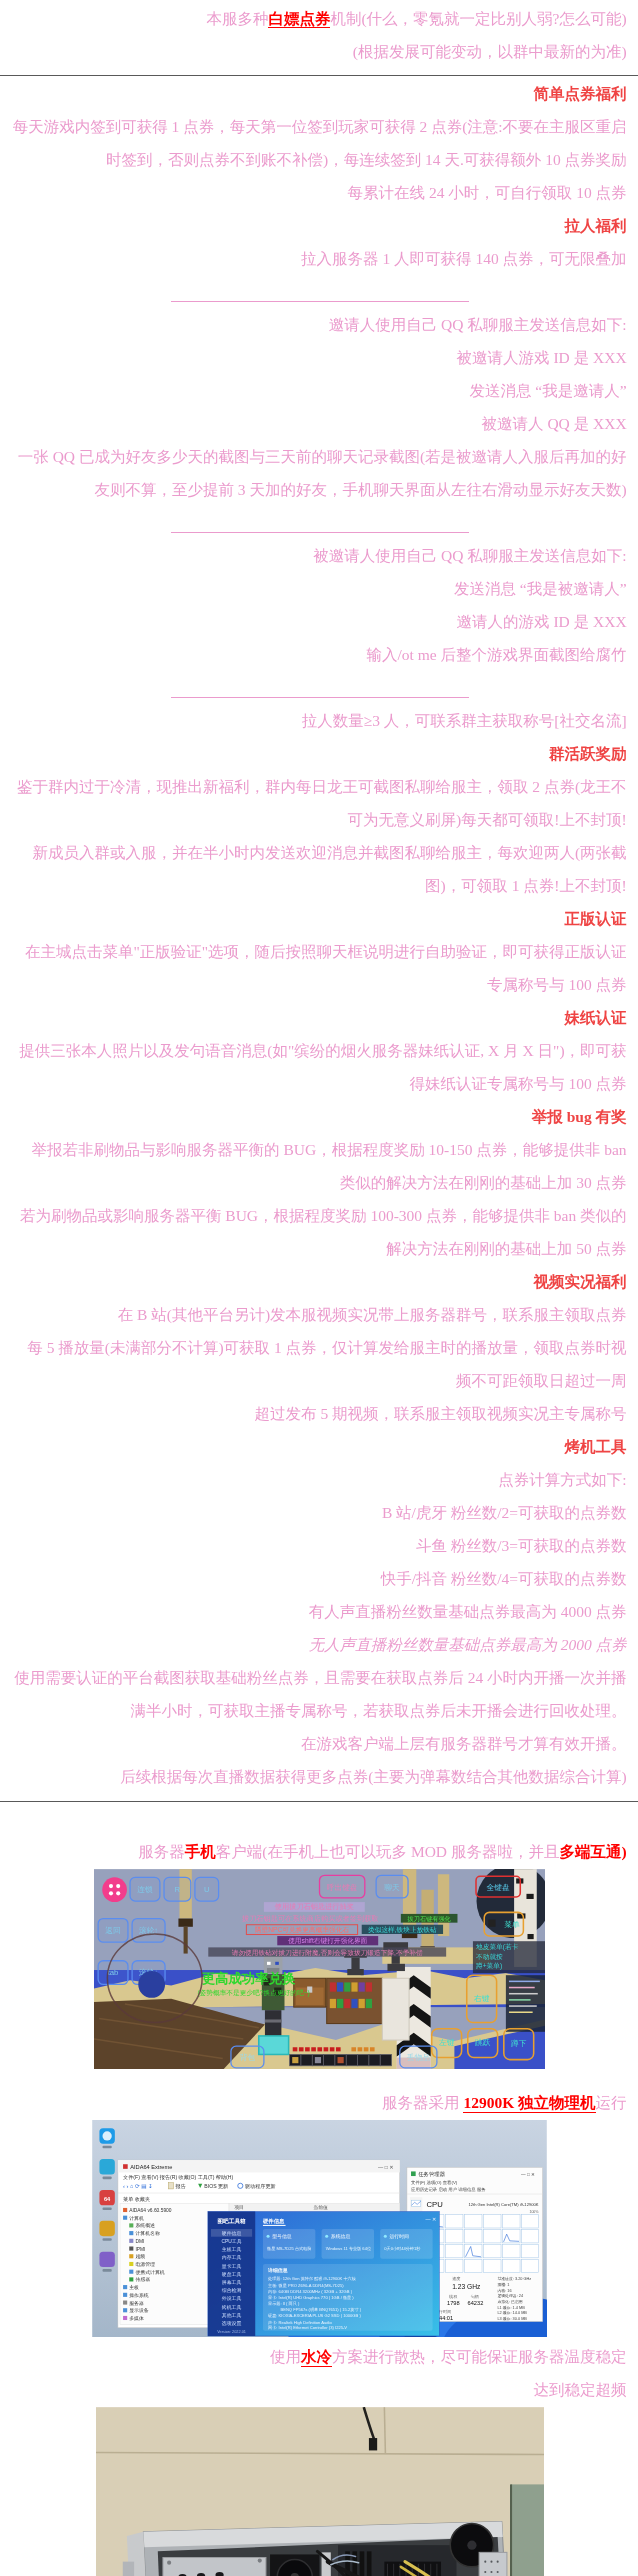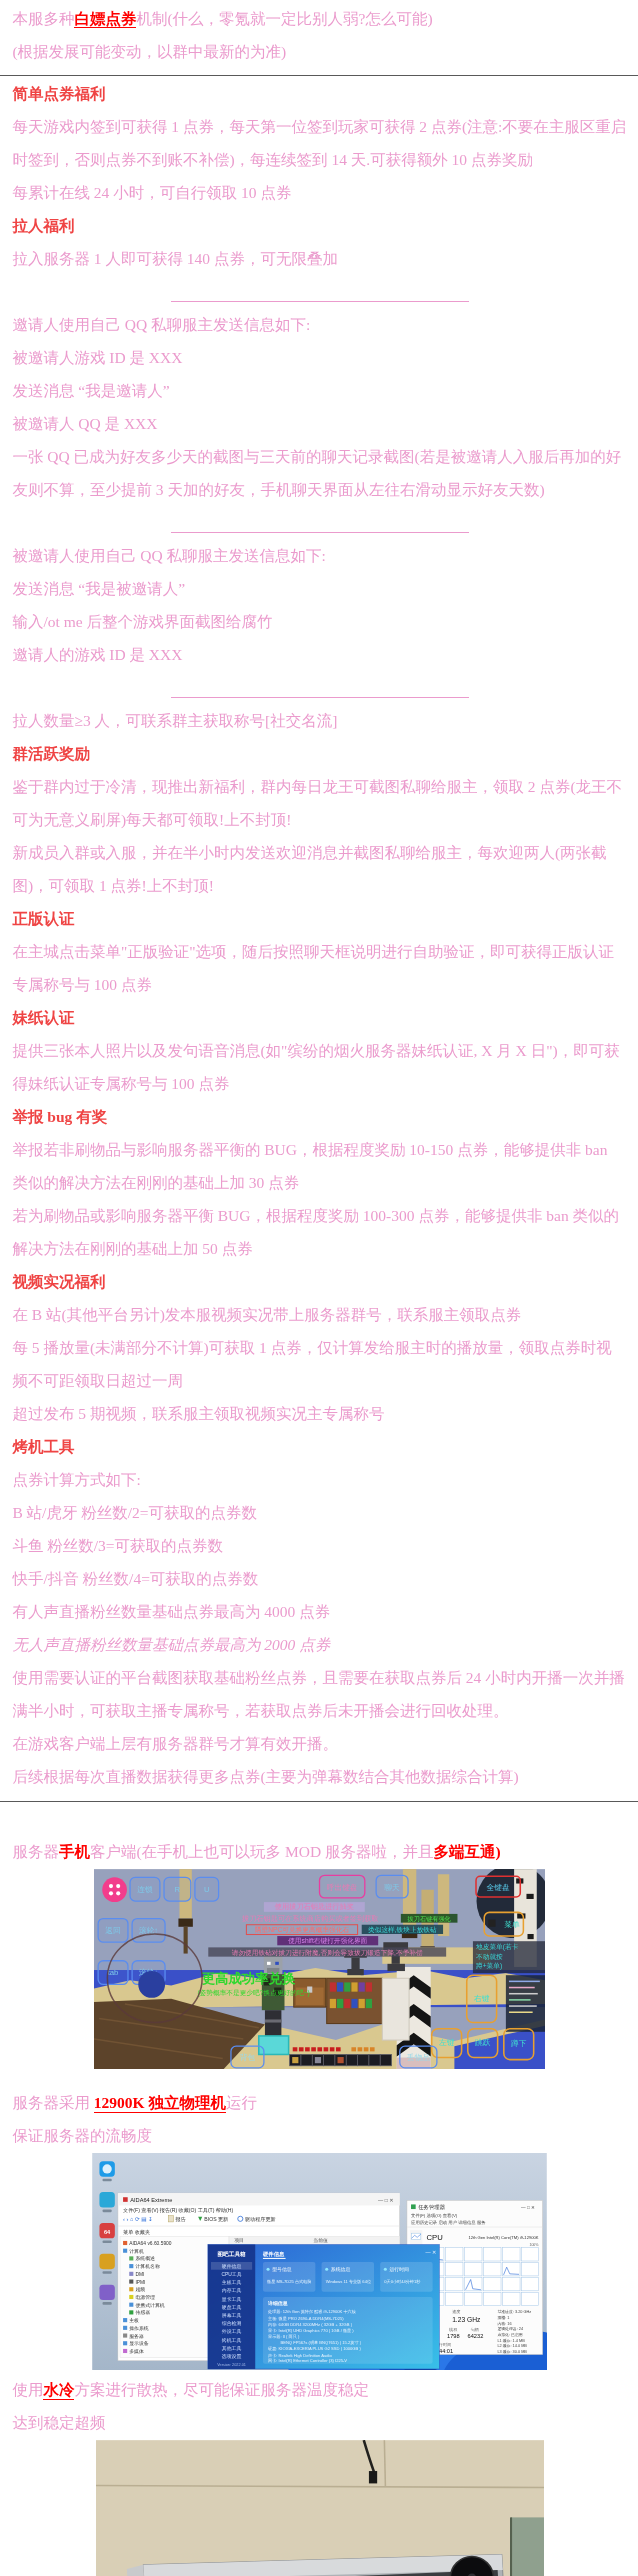--- a/index.html
+++ b/index.html
@@ -1,19 +1,19 @@
 <!DOCTYPE html>
 <html style="font-size:8.2px"><head>
 <meta charset="utf-8">
 <style>
   html,body{margin:0;padding:0;background:#ffffff;}
   body{width:639px;}
   .doc{width:639px;padding:1.5px 0 28px;font-family:"Liberation Serif","DejaVu Serif",serif;
        font-size:15.5px;color:#eb9bcd;}
-  .doc p{margin:0;padding:0 12.4px;text-align:left;line-height:33px;}
+  .doc p{margin:0;padding:0 12.4px;text-align:right;line-height:33px;}
   .heading{color:#ef4444;font-weight:bold;}
   .em-red{color:#ff0000;font-weight:bold;}
   .u{border-bottom:1.5px solid #ff0000;padding-bottom:0.5px;}
   .rule{border:none;border-top:1.5px solid #595959;margin:7.2px 0 1px;}
   .rule-loose{margin:8.2px 0 33px;}
   .dashrow{height:33px;display:flex;justify-content:center;align-items:flex-end;}
   .dashrow .dash{width:298px;border-bottom:1.5px solid #eb9bcd;margin-bottom:6.2px;}
   .gap-lg{margin-top:24px;font-style:italic;}
   figure{margin:1px auto 17.5px;padding:0;display:block;}
   .fig-mc{width:451px;}
@@ -40,22 +40,22 @@
     <p><span>邀请人使用自己 QQ 私聊服主发送信息如下:</span></p>
     <p><span>被邀请人游戏 ID 是 XXX</span></p>
     <p><span>发送消息 “我是邀请人”</span></p>
     <p><span>被邀请人 QQ 是 XXX</span></p>
     <p><span>一张 QQ 已成为好友多少天的截图与三天前的聊天记录截图(若是被邀请人入服后再加的好友则不算，至少提前 3 天加的好友，手机聊天界面从左往右滑动显示好友天数)</span></p>
     <div class="dashrow">
       <div class="dash"></div>
     </div>
     <p><span>被邀请人使用自己 QQ 私聊服主发送信息如下:</span></p>
     <p><span>发送消息 “我是被邀请人”</span></p>
+    <p><span>邀请人的游戏 ID 是 XXX</span></p>
     <p><span>输入/ot me 后整个游戏界面截图给腐竹</span></p>
-    <p><span>邀请人的游戏 ID 是 XXX</span></p>
     <div class="dashrow">
       <div class="dash"></div>
     </div>
     <p><span>拉人数量≥3 人，可联系群主获取称号[社交名流]</span></p>
     <p class="heading">群活跃奖励</p>
     <p><span>鉴于群内过于冷清，现推出新福利，群内每日龙王可截图私聊给服主，领取 2 点券(龙王不可为无意义刷屏)每天都可领取!上不封顶!</span></p>
     <p><span>新成员入群或入服，并在半小时内发送欢迎消息并截图私聊给服主，每欢迎两人(两张截图)，可领取 1 点券!上不封顶!</span></p>
     <p class="heading">正版认证</p>
     <p><span>在主城点击菜单"正版验证"选项，随后按照聊天框说明进行自助验证，即可获得正版认证专属称号与 100 点券</span></p>
     <p class="heading">妹纸认证</p>
@@ -283,21 +283,20 @@
           <rect x="429" y="365" width="12" height="12" fill="#888898"></rect>
           <rect x="473" y="365" width="12" height="12" fill="#b05030"></rect>
     <rect x="266" y="344" width="64" height="42" rx="10" fill="none" stroke="#5a8df0" stroke-width="2.5"></rect>
     <text x="298" y="370" font-size="15" fill="#9ad8e8" text-anchor="middle">背包</text>
     <rect x="594" y="344" width="72" height="42" rx="10" fill="none" stroke="#5a8df0" stroke-width="2.5"></rect>
     <text x="630" y="370" font-size="15" fill="#9ad8e8" text-anchor="middle">丢物品</text>
   </g>
 </svg>
 </figure>
     <p><span>服务器采用 </span><span class="em-red u">12900K 独立物理机</span><span>运行</span></p>
-    <p><span>保证服务器的流畅度</span></p>
     <figure class="fig fig-desktop">
 <svg viewBox="0 0 884 422" width="455" height="217" style="font-size:30px">
   <defs>
     <linearGradient id="bgG" x1="0" y1="0" x2="0" y2="1">
             <stop offset="0" stop-color="#c9d4e2"></stop>
             <stop offset="1" stop-color="#a4b6c9"></stop>
           </linearGradient>
     <linearGradient id="tbG" x1="0" y1="0" x2="1" y2="1">
             <stop offset="0" stop-color="#2d62d4"></stop>
             <stop offset="1" stop-color="#38c0e8"></stop>

